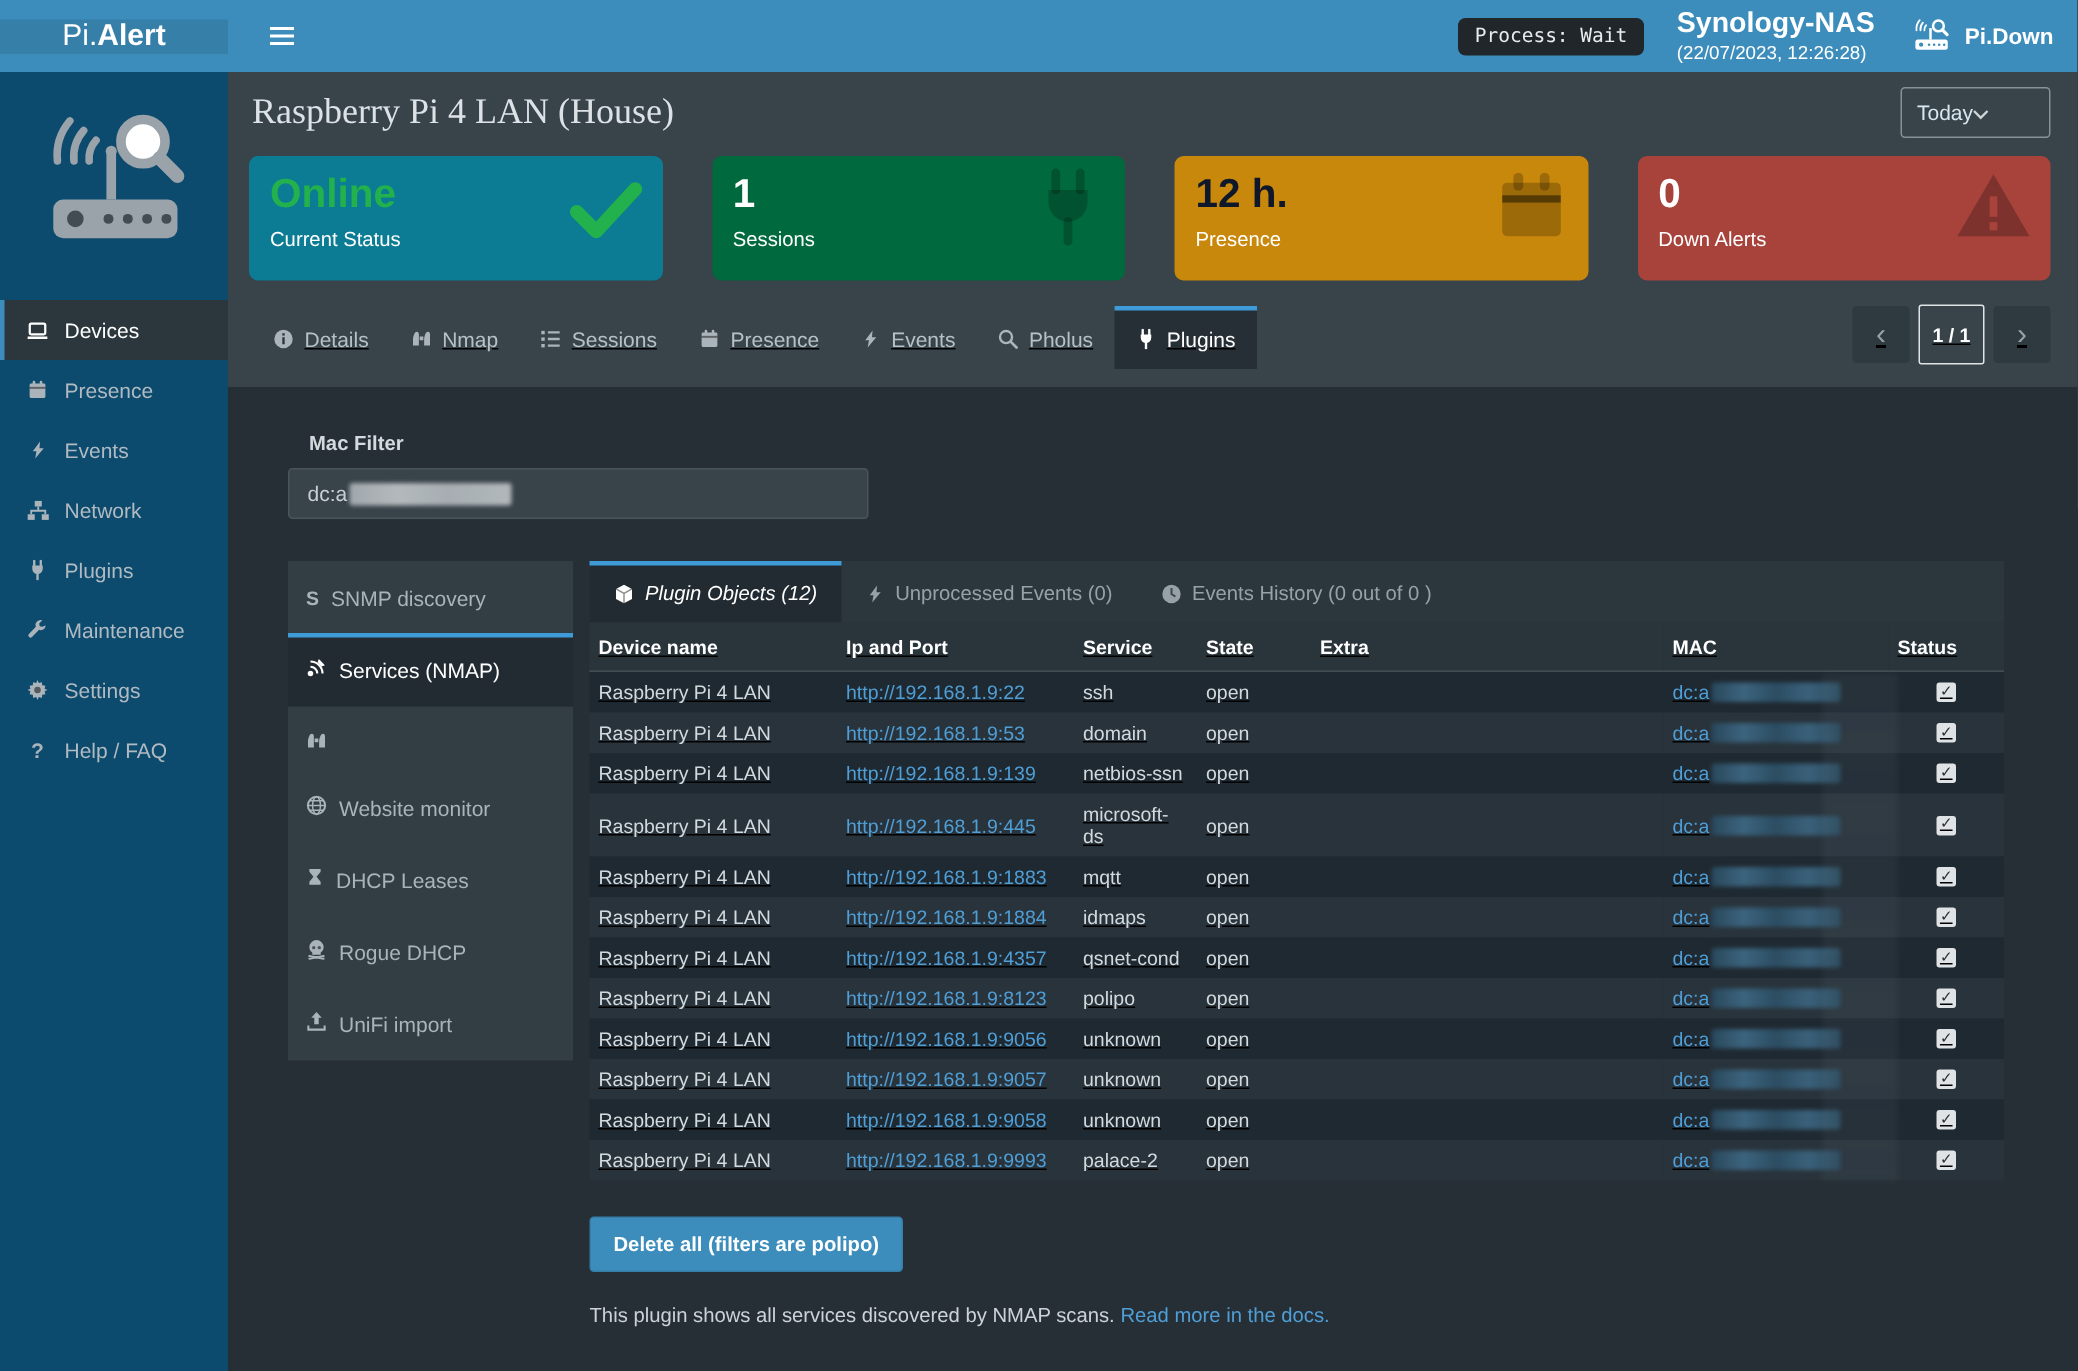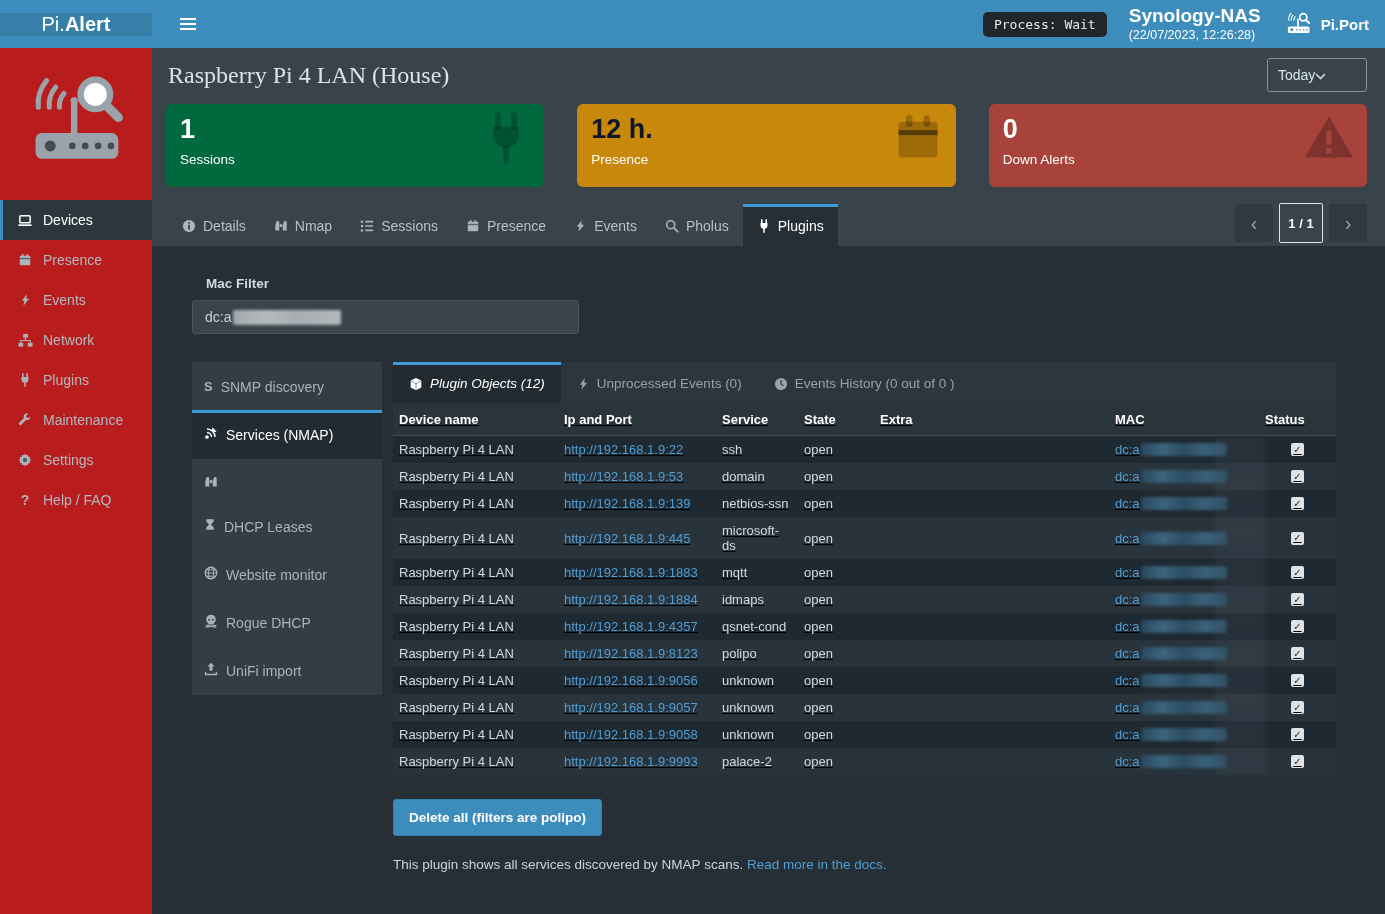--- a/index.html
+++ b/index.html
@@ -17,21 +17,21 @@
   .proc-badge { font-family:"DejaVu Sans Mono","Liberation Mono",monospace; font-size:13px;
     background:#20262a; color:#e9ecee; padding:5px 11px; border-radius:5px; }
   .host-block { text-align:left; line-height:1.25; }
   .host-name { font-weight:700; font-size:19px; }
   .host-time { font-size:12.5px; }
   .nav-app { display:flex; align-items:center; gap:8px; font-weight:700; font-size:15px; }
   .nav-app svg { display:block; }
 
   
   .shell { display:flex; height:866px; }
-  .sidebar { width:152px; flex:none; background:#b91c1c; color:#b0bac1; }
+  .sidebar { width:152px; flex:none; background:#0c4a6e; color:#b0bac1; }
   .logo-wrap { height:152px; display:flex; align-items:center; justify-content:center; }
   .side-item { display:flex; align-items:center; gap:9px; padding:12px 8px 12px 13px;
     font-size:14px; cursor:pointer; border-left:3px solid transparent; }
   .side-item .ic { width:18px; display:inline-flex; justify-content:center; color:#aab4ba; flex:none; }
   .side-item.active { background:#2c373d; color:#fff; border-left-color:#3c8dbc; }
   .side-item.active .ic { color:#fff; }
   .s-glyph { font-weight:700; font-size:13px; }
 
   .main { flex:1; display:flex; flex-direction:column; min-width:0; }
 
@@ -45,21 +45,21 @@
 
   
   .cards { display:flex; gap:33px; padding:6px 18px 2px 14px; }
   .card { flex:1; height:83px; border-radius:6px; padding:10px 14px; position:relative; color:#fff; overflow:hidden; }
   .card-value { font-size:27px; font-weight:700; line-height:1.15; }
   .card-label { font-size:13.5px; margin-top:7px; }
   .card-icon { position:absolute; right:12px; top:8px; }
   .card-icon svg { width:52px; height:52px; display:block; }
 
   
-  .tabs-row { display:flex; align-items:flex-end; padding:14px 18px 0 16px; }
+  .tabs-row { display:flex; align-items:flex-end; padding:14px 18px 12px 16px;text-decoration:underline; }
   .tab { display:flex; align-items:center; gap:7px; padding:11px 14px 12px; font-size:14px;
     color:#b6c1c7; cursor:pointer; border-top:3px solid transparent; }
   .tab .ic { display:inline-flex; color:#aab4ba; }
   .tab.active { background:#262f36; border-top-color:#3f9bd8; color:#fff; }
   .tab.active .ic { color:#fff; }
   .pager { margin-left:auto; display:flex; align-items:center; gap:6px; padding-bottom:3px; }
   .pg-btn { width:38px; height:38px; background:#2e3940; color:#97a2a8; font-size:20px;
     display:flex; align-items:center; justify-content:center; border-radius:3px; cursor:pointer; }
   .pg-label { min-width:44px; height:40px; border:1px solid #dfe4e7; border-radius:2px; color:#fff;
     font-size:13px; font-weight:700; display:flex; align-items:center; justify-content:center; padding:0 8px; }
@@ -143,21 +143,21 @@
               <circle cx="56" cy="74" r="3.5" fill="#3c8dbc"></circle>
               <circle cx="70" cy="74" r="3.5" fill="#3c8dbc"></circle>
               <circle cx="84" cy="74" r="3.5" fill="#3c8dbc"></circle>
               <circle cx="98" cy="74" r="3.5" fill="#3c8dbc"></circle>
               <path d="M60 60V28" stroke="#fff" stroke-width="7"></path>
               <path d="M48 20A19 19 0 0 0 43 34M39 13A28 28 0 0 0 32 34M30 6A38 38 0 0 0 21 34" stroke="#fff" stroke-width="5" fill="none" stroke-linecap="round"></path>
               <circle cx="82" cy="22" r="15" fill="none" stroke="#fff" stroke-width="7"></circle>
               <path d="M93 33l13 13" stroke="#fff" stroke-width="9" stroke-linecap="round"></path>
             </svg>
           </span>
-        <span>Pi.Port</span>
+        <span>Pi.Down</span>
       </div>
     </div>
   </div>
 </div>
 
 <div class="shell">
 
   <div class="sidebar">
     <div class="logo-wrap">
       <span><svg width="112" height="92" viewBox="0 0 120 100">
@@ -264,20 +264,29 @@
       <div class="period-select">
         <span>Today</span>
         <span><svg width="11" height="7" viewBox="0 0 11 7">
               <path d="M1 1l4.5 4.5L10 1" stroke="#cfd6da" stroke-width="1.6" fill="none"></path>
             </svg></span>
       </div>
     </div>
 
     <div class="cards">
 
+        <div class="card" style="background: rgb(11, 124, 147);">
+          <div class="card-value" style="color: rgb(34, 177, 76);">Online</div>
+          <div class="card-label">Current Status</div>
+          <span class="card-icon" style="color: rgb(34, 177, 76);">
+            <svg viewBox="0 0 48 48">
+              <path d="M6 27l12 12L42 13" fill="none" stroke="currentColor" stroke-width="8.5" stroke-linecap="round" stroke-linejoin="round"></path>
+            </svg>
+          </span>
+        </div>
 
         <div class="card" style="background: rgb(0, 105, 62);">
           <div class="card-value" style="color: rgb(255, 255, 255);">1</div>
           <div class="card-label">Sessions</div>
           <span class="card-icon" style="color: rgba(0, 0, 0, 0.22);">
             <svg width="14" height="14" viewBox="0 0 16 16">
               <path d="M5.5 1v3.5M10.5 1v3.5" stroke="currentColor" stroke-width="1.8" stroke-linecap="round"></path>
               <path d="M4 4.5h8v2.5a4 4 0 0 1-8 0z" fill="currentColor"></path>
               <path d="M8 11v4" stroke="currentColor" stroke-width="1.8" stroke-linecap="round"></path>
             </svg>
@@ -426,36 +435,36 @@
             <div class="pnav-item">
               <span class="ic">
                 <svg width="14" height="14" viewBox="0 0 16 16">
                   <path d="M1.5 8c0-1.1.4-2.6 1-3.9C3 2.9 3.6 2.4 4.5 2.4S6 3.2 6 4.4V13H1.5zM10 8c0-1.1.4-2.6 1-3.9.5-1.2 1.1-1.7 2-1.7s1.5.8 1.5 2V13H10zM6.6 6h2.8v3H6.6z" fill="currentColor"></path>
                 </svg>
               </span>
             </div>
 
             <div class="pnav-item">
               <span class="ic">
-                <svg width="12" height="13" viewBox="0 0 16 16">
-                  <path d="M3 1h10v2.6L9.4 8l3.6 4.4V15H3v-2.6L6.6 8 3 3.6z" fill="currentColor"></path>
-                </svg>
-              </span>
-              <span>DHCP Leases</span>
-            </div>
-
-            <div class="pnav-item">
-              <span class="ic">
                 <svg width="14" height="14" viewBox="0 0 16 16">
                   <circle cx="8" cy="8" r="6.6" fill="none" stroke="currentColor" stroke-width="1.5"></circle>
                   <ellipse cx="8" cy="8" rx="3" ry="6.6" fill="none" stroke="currentColor" stroke-width="1.1"></ellipse>
                   <path d="M1.4 8h13.2M2.4 4.4h11.2M2.4 11.6h11.2" stroke="currentColor" stroke-width="1.1"></path>
                 </svg>
               </span>
               <span>Website monitor</span>
+            </div>
+
+            <div class="pnav-item">
+              <span class="ic">
+                <svg width="12" height="13" viewBox="0 0 16 16">
+                  <path d="M3 1h10v2.6L9.4 8l3.6 4.4V15H3v-2.6L6.6 8 3 3.6z" fill="currentColor"></path>
+                </svg>
+              </span>
+              <span>DHCP Leases</span>
             </div>
 
             <div class="pnav-item">
               <span class="ic">
                 <svg width="14" height="14" viewBox="0 0 16 16">
                   <path d="M8 .8a5.4 5.4 0 0 0-5.4 5.4c0 2 .9 3.2 2.2 4V12h6.4v-1.8c1.3-.8 2.2-2 2.2-4A5.4 5.4 0 0 0 8 .8z" fill="currentColor"></path>
                   <circle cx="5.9" cy="6.6" r="1.3" fill="rgba(0,0,0,0.55)"></circle>
                   <circle cx="10.1" cy="6.6" r="1.3" fill="rgba(0,0,0,0.55)"></circle>
                   <path d="M2.5 13l11 2M13.5 13l-11 2" stroke="currentColor" stroke-width="1.5" stroke-linecap="round"></path>
                 </svg>

